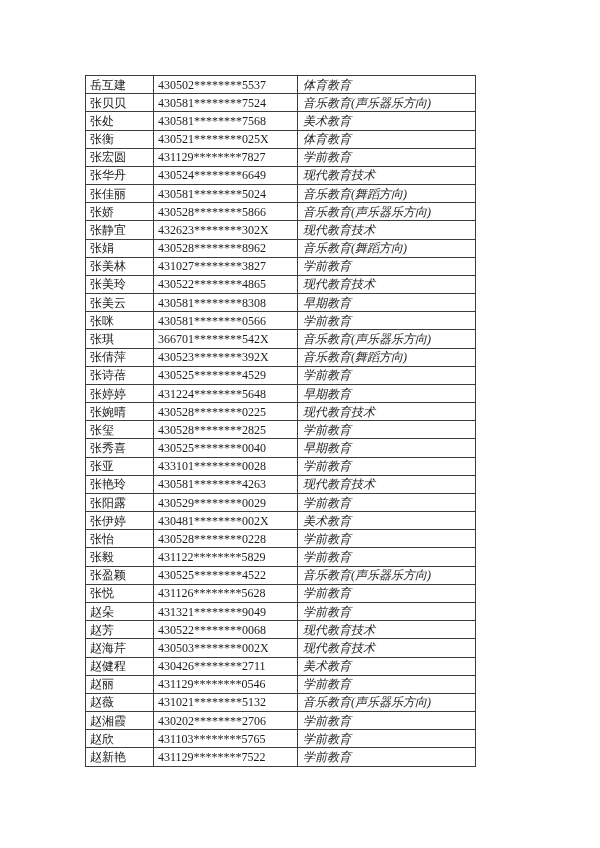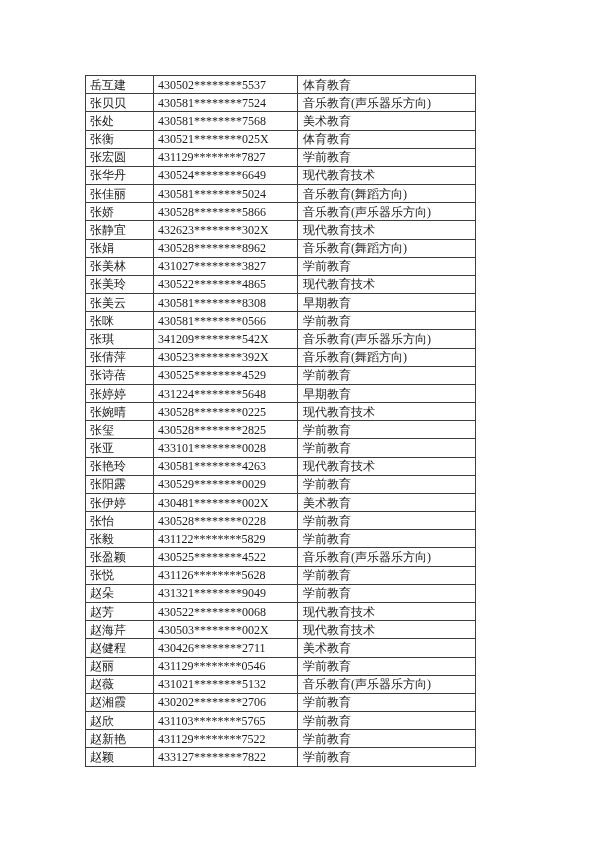--- a/index.html
+++ b/index.html
@@ -29,20 +29,21 @@
     font-size: 12px;
     line-height: 1;
     color: #1b1b1b;
     padding: 0 2px 0 4px;
     white-space: nowrap;
     overflow: hidden;
     vertical-align: middle;
   }
   table.roster td.major-cell {
     padding-left: 5px;
+    font-style: italic;
   }
   col.c-name  { width: 68px; }
   col.c-id    { width: 144px; }
   col.c-major { width: 178px; }
 </style>
 </head>
 <body>
 
 <div class="page">
   <table class="roster">
@@ -117,21 +118,21 @@
           <td class="id-cell">430581********8308</td>
           <td class="major-cell">早期教育</td>
         </tr>
         <tr>
           <td class="name-cell">张咪</td>
           <td class="id-cell">430581********0566</td>
           <td class="major-cell">学前教育</td>
         </tr>
         <tr>
           <td class="name-cell">张琪</td>
-          <td class="id-cell">341209********542X</td>
+          <td class="id-cell">366701********542X</td>
           <td class="major-cell">音乐教育(声乐器乐方向)</td>
         </tr>
         <tr>
           <td class="name-cell">张倩萍</td>
           <td class="id-cell">430523********392X</td>
           <td class="major-cell">音乐教育(舞蹈方向)</td>
         </tr>
         <tr>
           <td class="name-cell">张诗蓓</td>
           <td class="id-cell">430525********4529</td>
@@ -146,20 +147,25 @@
           <td class="name-cell">张婉晴</td>
           <td class="id-cell">430528********0225</td>
           <td class="major-cell">现代教育技术</td>
         </tr>
         <tr>
           <td class="name-cell">张玺</td>
           <td class="id-cell">430528********2825</td>
           <td class="major-cell">学前教育</td>
         </tr>
         <tr>
+          <td class="name-cell">张秀喜</td>
+          <td class="id-cell">430525********0040</td>
+          <td class="major-cell">早期教育</td>
+        </tr>
+        <tr>
           <td class="name-cell">张亚</td>
           <td class="id-cell">433101********0028</td>
           <td class="major-cell">学前教育</td>
         </tr>
         <tr>
           <td class="name-cell">张艳玲</td>
           <td class="id-cell">430581********4263</td>
           <td class="major-cell">现代教育技术</td>
         </tr>
         <tr>
@@ -228,22 +234,17 @@
           <td class="major-cell">学前教育</td>
         </tr>
         <tr>
           <td class="name-cell">赵欣</td>
           <td class="id-cell">431103********5765</td>
           <td class="major-cell">学前教育</td>
         </tr>
         <tr>
           <td class="name-cell">赵新艳</td>
           <td class="id-cell">431129********7522</td>
-          <td class="major-cell">学前教育</td>
-        </tr>
-        <tr>
-          <td class="name-cell">赵颖</td>
-          <td class="id-cell">433127********7822</td>
           <td class="major-cell">学前教育</td>
         </tr>
       </tbody>
   </table>
 </div>
 
 </body></html>

